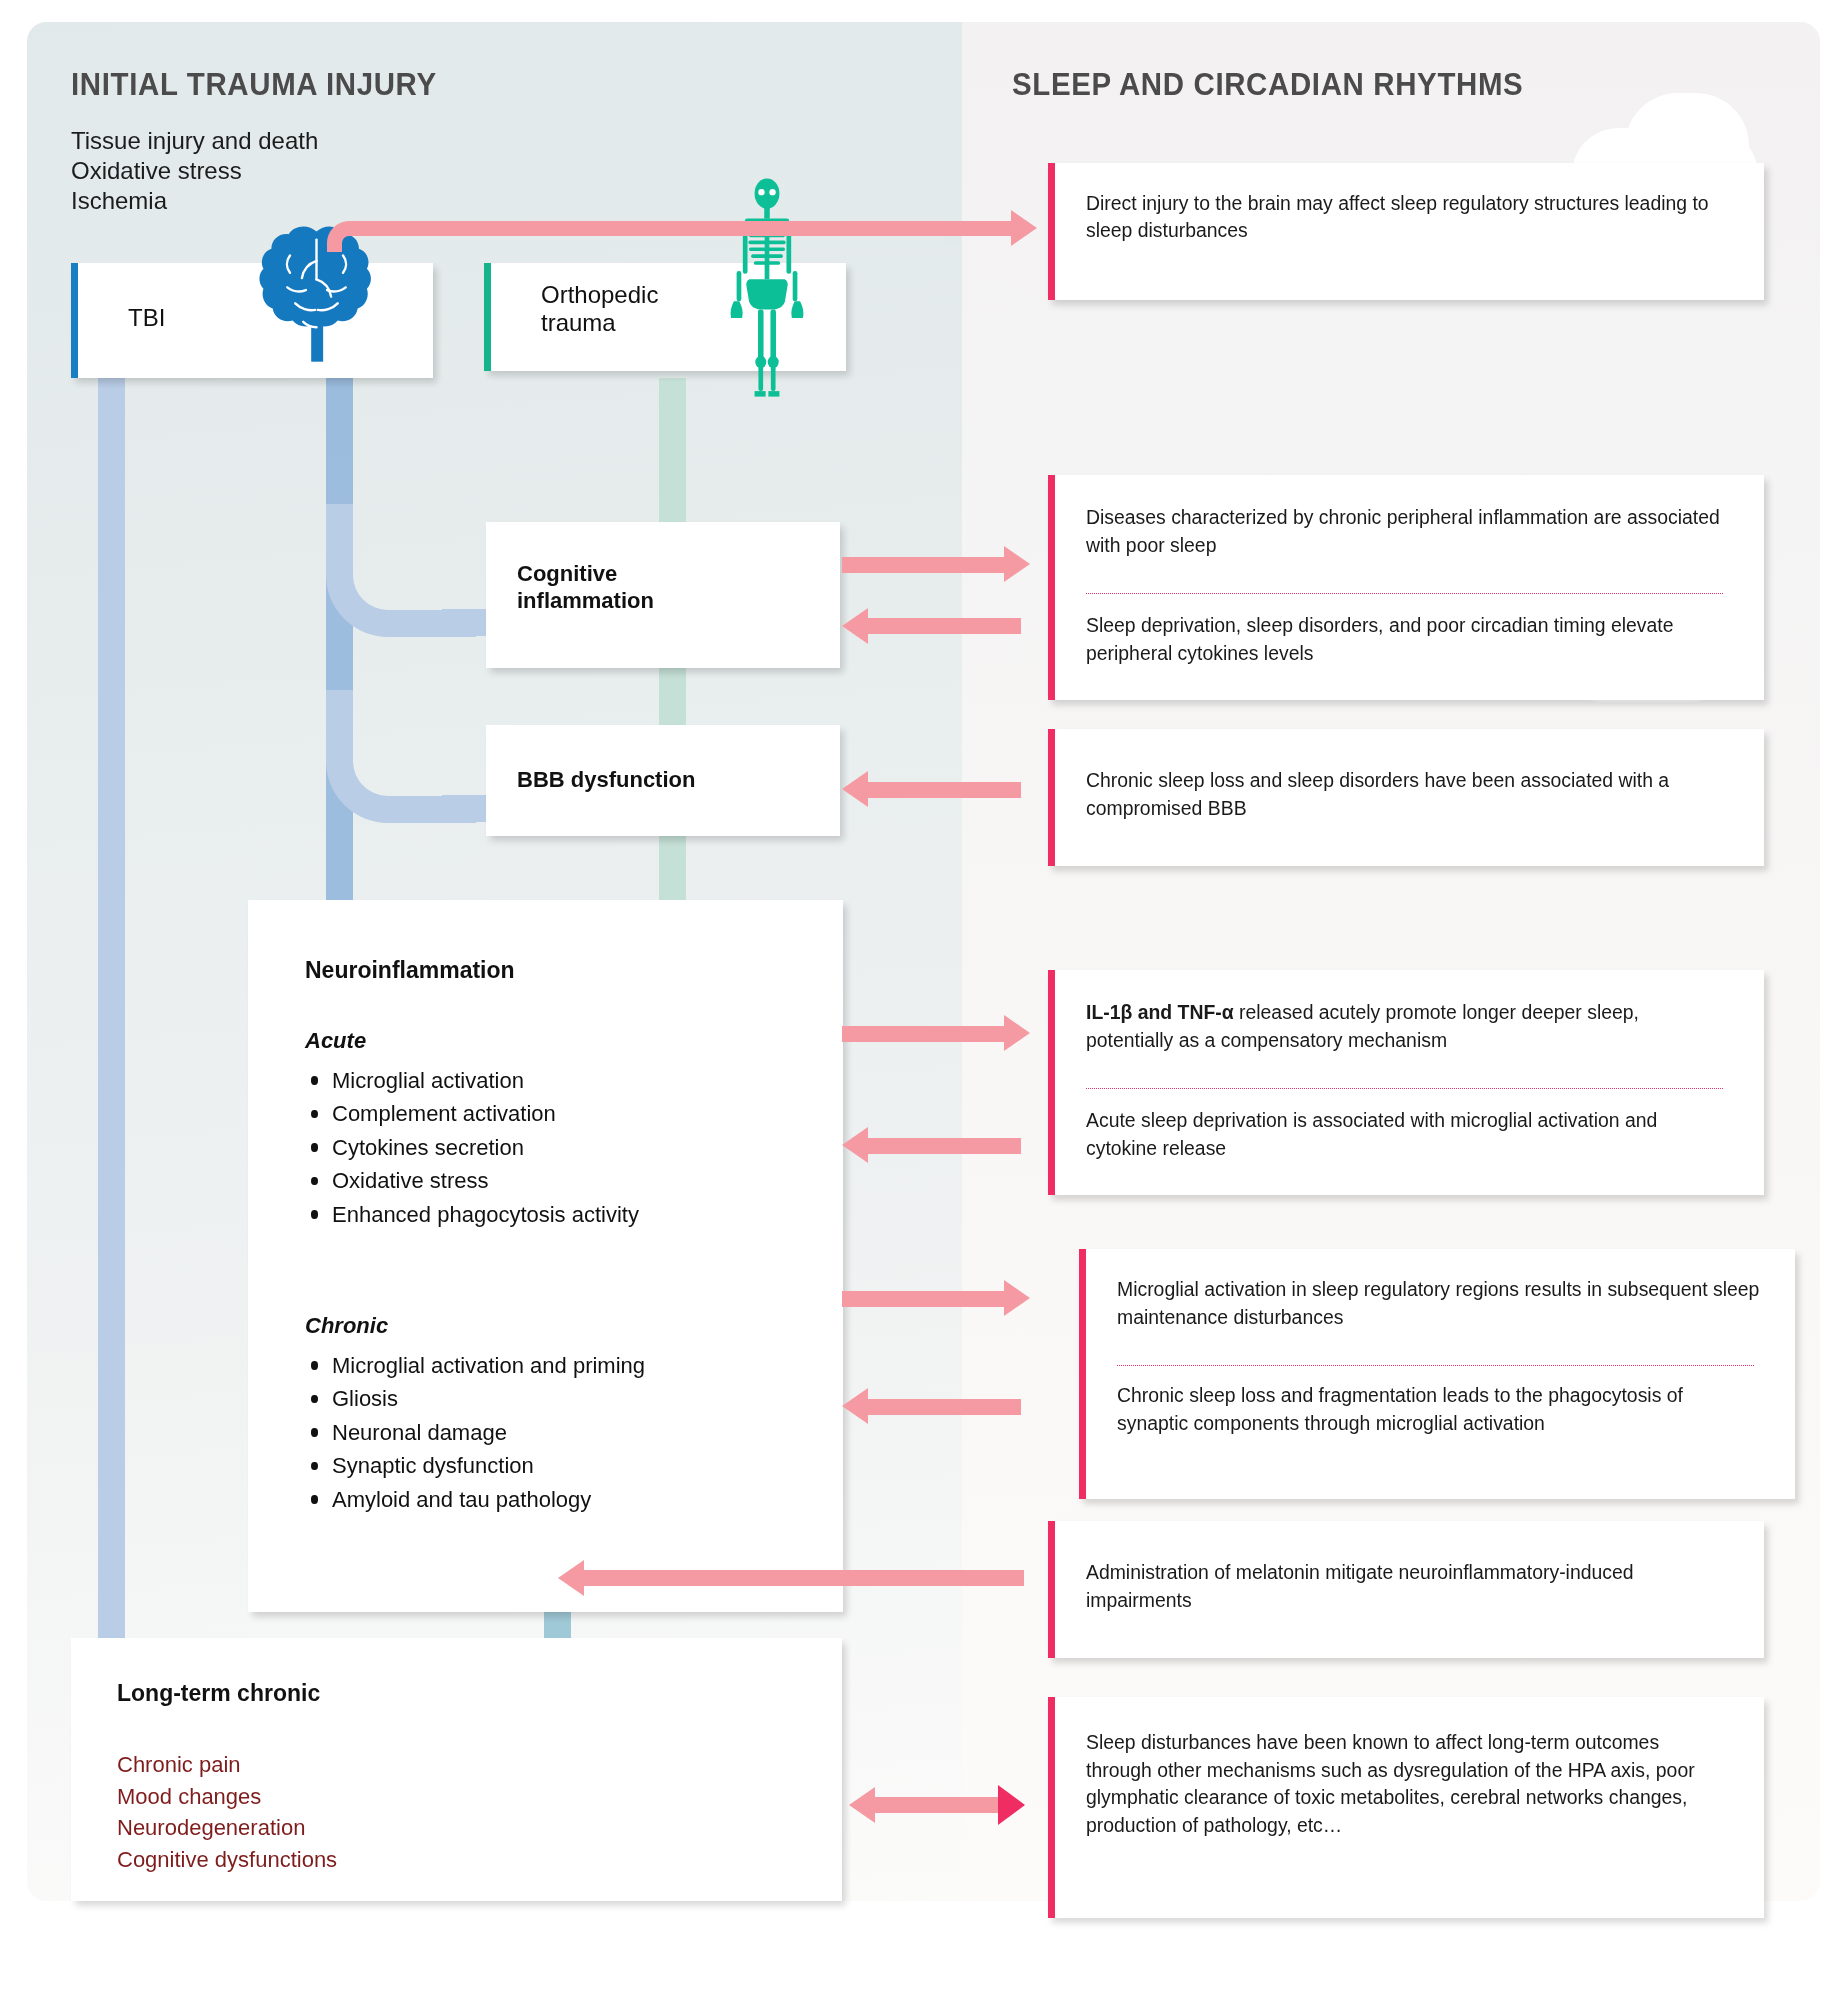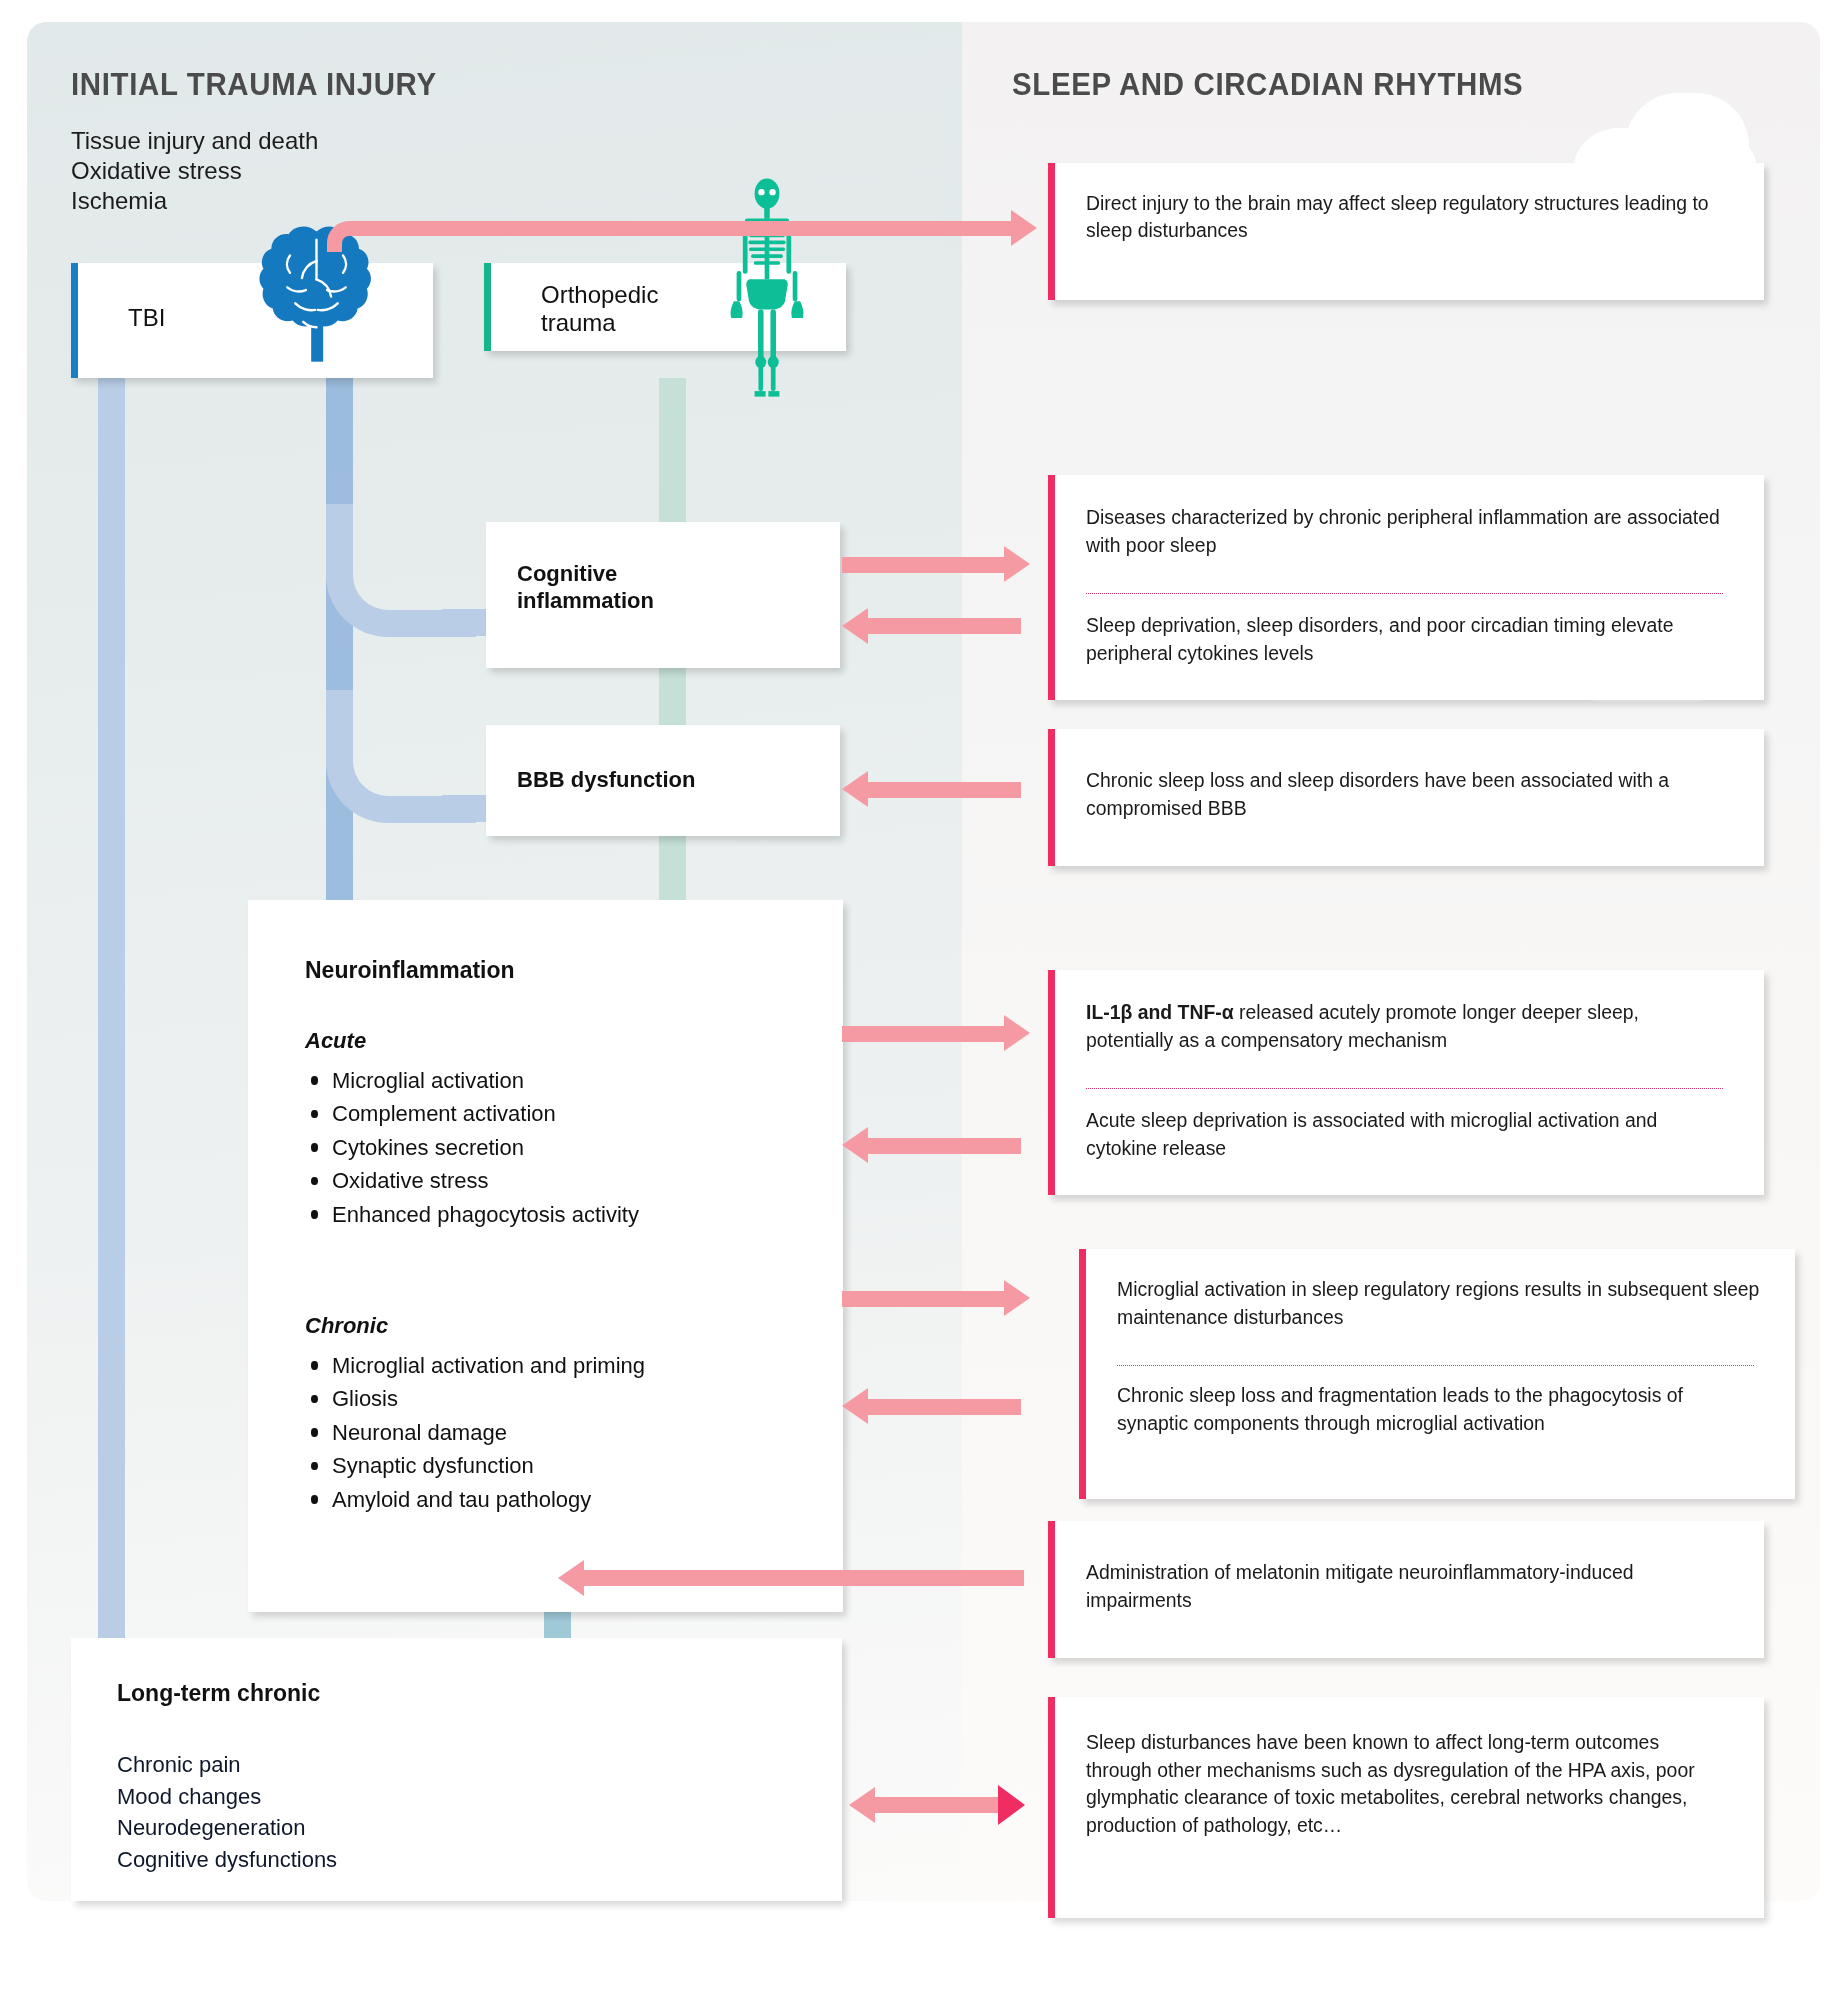--- a/index.html
+++ b/index.html
@@ -93,21 +93,21 @@
   .head-right-dark { border-top: 20.3px solid transparent; border-bottom: 20.3px solid transparent; border-left: 27px solid #ef2d63; }
 
   
   .blist { list-style: none; }
   .blist li { position: relative; padding-left: 27px; font-size: 22px; color:#111; line-height: 1.52; }
   .blist li::before {
     content: ""; position: absolute; left: 6.2px; top: 12.4px;
     width: 6.6px; height: 8.4px; border-radius: 50%; background: #111;
   }
   .sect-it { font-style: italic; font-weight: 700; font-size: 22px; color:#111; }
-  .plain-line { font-size: 22px; color:#0f172a; line-height:1.44; }
+  .plain-line { font-size: 22px; color:#7f1d1d; line-height:1.44; }
 </style>
 </head>
 <body>
 
 <div id="stage">
 
   <div class="panel-left"></div>
   <div class="panel-left-arrow-body"></div>
   <div class="panel-left-arrow"></div>
 
@@ -158,21 +158,21 @@
       <path d="M30 26c-3 4-3 9 0 13"></path>
         <path d="M70 26c3 4 3 9 0 13"></path>
       <path d="M28 50c4 3 9 4 14 2"></path>
         <path d="M72 50c-4 3-9 4-14 2"></path>
       <path d="M34 62c4 4 10 6 15 5"></path>
         <path d="M66 62c-4 4-10 6-15 5"></path>
       <path d="M40 76c3 3 7 4 10 4"></path>
     </g>
   </svg>
 
-  <div class="card" style="left:484px; top:263px; width:362px; height:88px;">
+  <div class="card" style="left:484px; top:263px; width:362px; height:108px;">
     <div class="accent" style="background:#16b48a;"></div>
     <div class="card-title" style="left:57px; top:17.7px;">
       <div>Orthopedic</div>
       <div>trauma</div>
     </div>
   </div>
 
   <svg style="position:absolute; left:703px; top:177px; width:128px; height:221px;" viewBox="0 0 80 160">
     <g fill="#0dbf96">
       <ellipse cx="40" cy="12" rx="9" ry="11"></ellipse>

